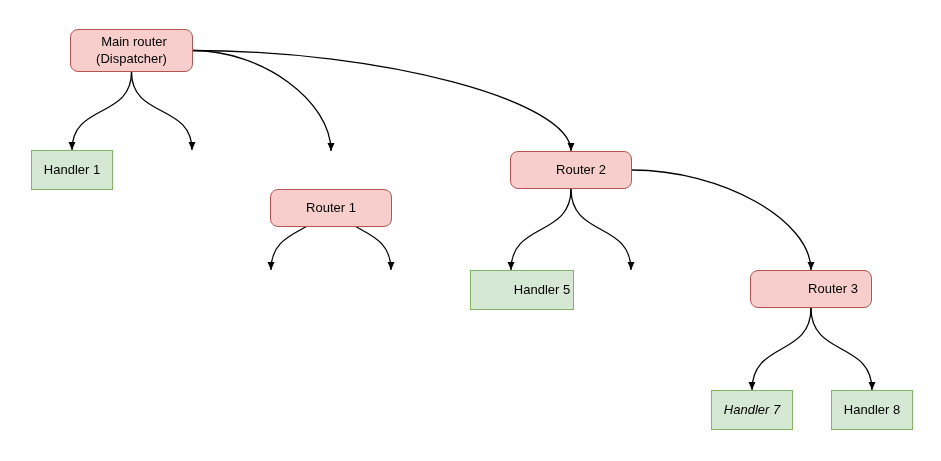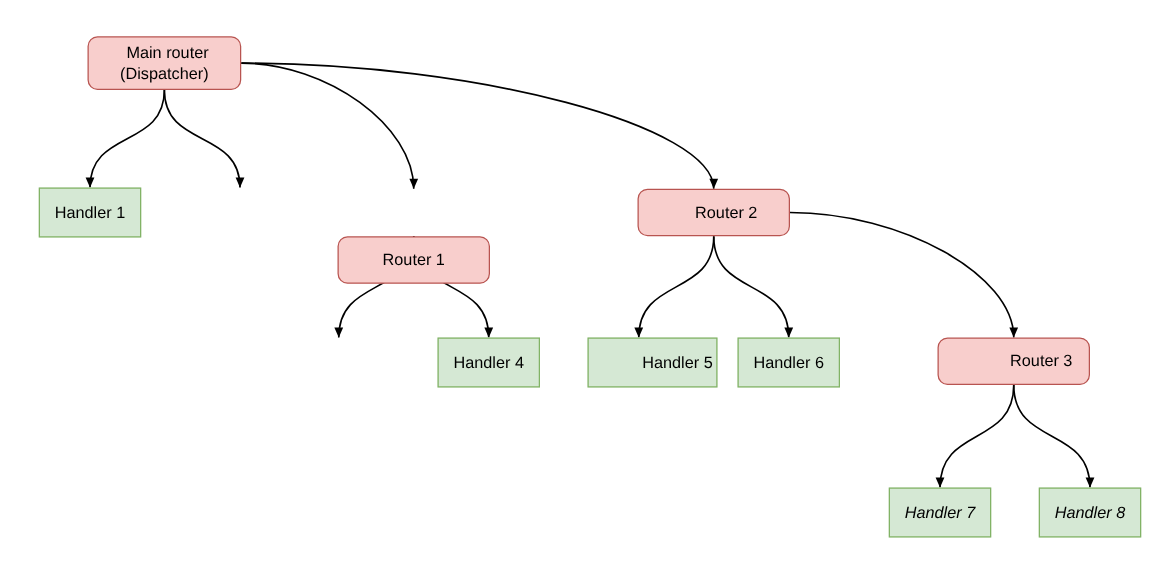--- a/index.html
+++ b/index.html
@@ -72,20 +72,18 @@
         <path d="M811,308 C811,357.2 752,340.8 752,390" class="edge" marker-end="url(#arrow)"></path>
         <path d="M811,308 C811,357.2 872,340.8 872,390" class="edge" marker-end="url(#arrow)"></path>
       </g>
   </svg>
   <div class="nodes-layer">
       <div class="node router" style="left: 70px; top: 29px; width: 123px; height: 43px;">Main router
 (Dispatcher)</div>
       <div class="node handler" style="left: 31px; top: 150px; width: 82px; height: 40px; border-radius: 0px;">Handler 1</div>
       <div class="node router" style="left: 270px; top: 151px; width: 122px; height: 38px; margin-top: 38px;">Router 1</div>
       <div class="node router" style="left: 510px; top: 151px; width: 122px; height: 38px; padding-left: 20px;">Router 2</div>
-      <div class="node handler" style="left: 350px; top: 270px; width: 82px; height: 40px; border-radius: 0px;">Handler 4</div>
       <div class="node handler" style="left: 470px; top: 270px; width: 104px; height: 40px; border-radius: 0px; padding-left: 40px;">Handler 5</div>
-      <div class="node handler" style="left: 590px; top: 270px; width: 82px; height: 40px; border-radius: 0px;">Handler 6</div>
       <div class="node router" style="left: 750px; top: 270px; width: 122px; height: 38px; padding-left: 44px;">Router 3</div>
       <div class="node handler" style="left: 711px; top: 390px; width: 82px; height: 40px; border-radius: 0px; font-style: italic;">Handler 7</div>
-      <div class="node handler" style="left: 831px; top: 390px; width: 82px; height: 40px; border-radius: 0px; font-style: italic;">Handler 8</div>
+      <div class="node handler" style="left: 831px; top: 390px; width: 82px; height: 40px; border-radius: 0px;">Handler 8</div>
     </div>
 </div>
 
 </body></html>

